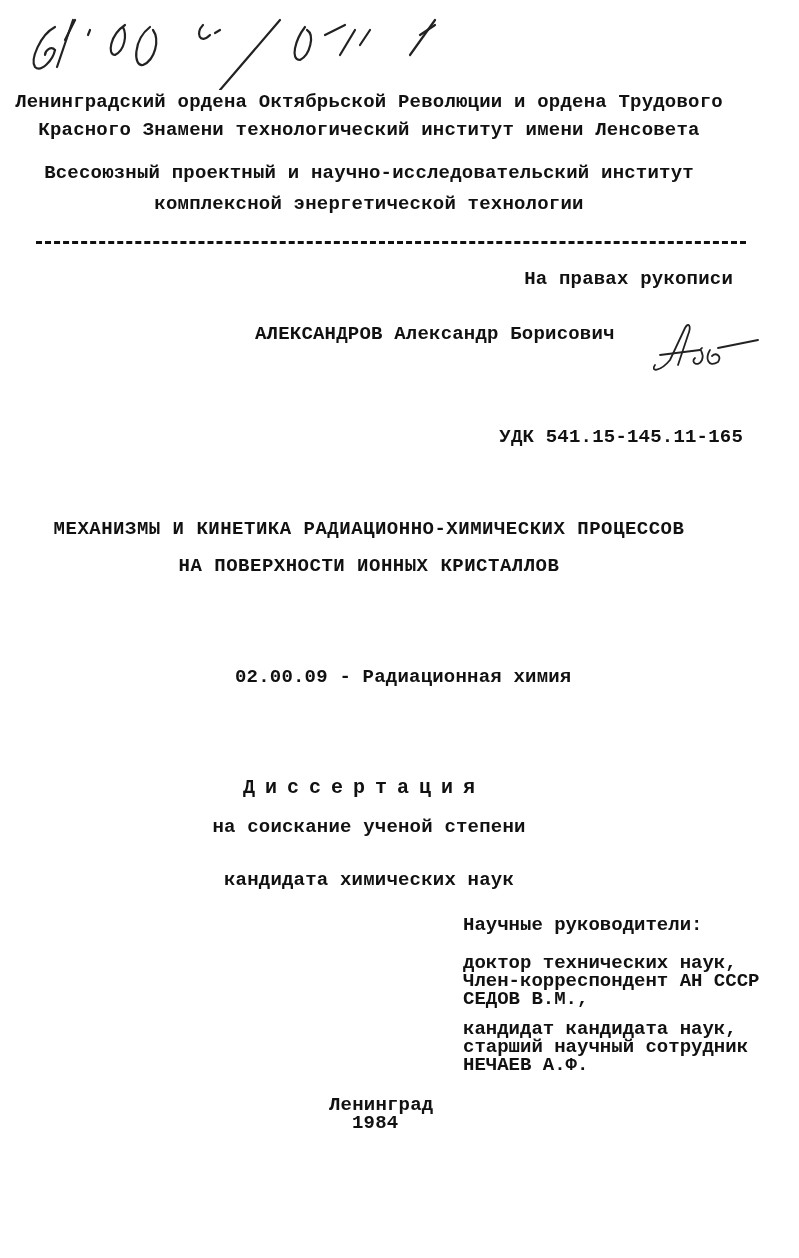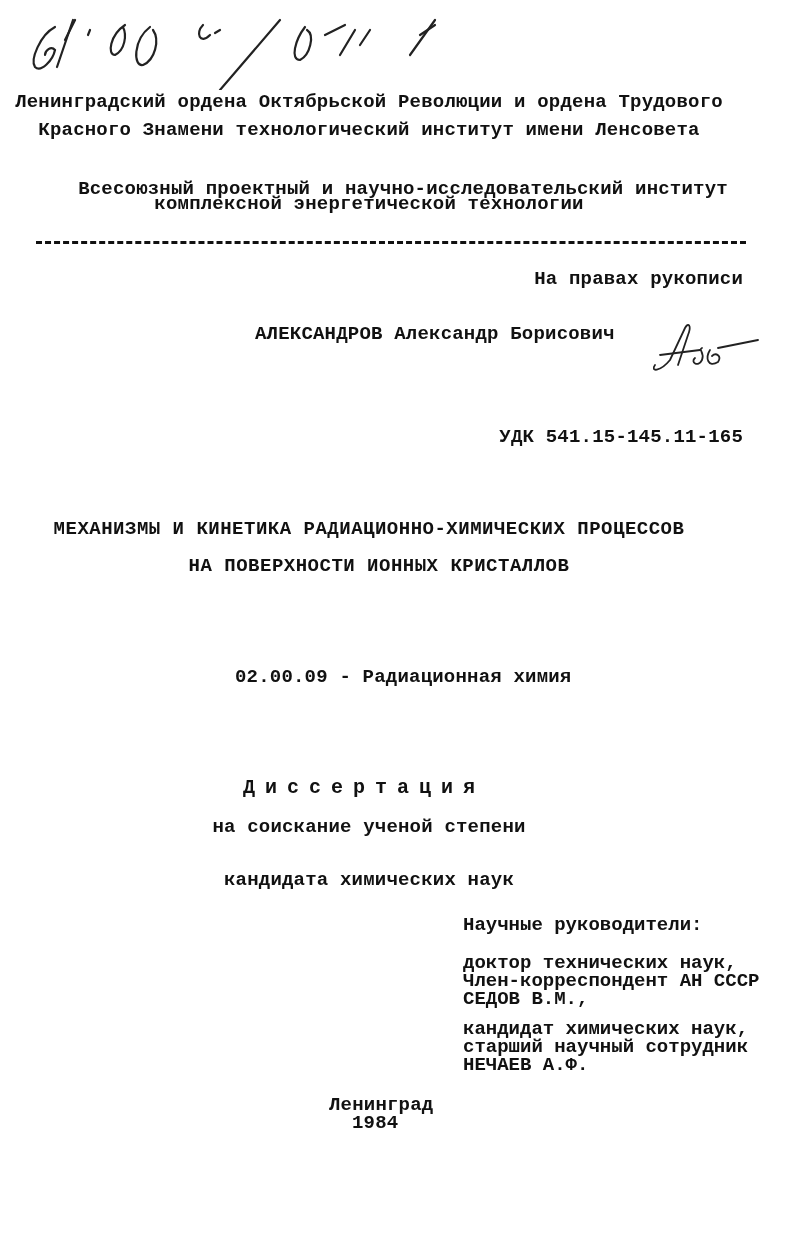--- a/index.html
+++ b/index.html
@@ -35,52 +35,52 @@
     <path d="M310 30 L330 20"></path>
       <path d="M340 25 L325 50"></path>
       <path d="M355 25 L345 40"></path>
     <path d="M420 15 L395 50"></path>
       <path d="M405 30 L420 20"></path>
   </g>
 </svg>
 
 <div class="t center" style="top:91px;">Ленинградский ордена Октябрьской Революции и ордена Трудового</div>
 <div class="t center" style="top:119px;">Красного Знамени технологический институт имени Ленсовета</div>
-<div class="t center" style="top:178px;padding-left:34px;">Всесоюзный проектный и научно-исследовательский институт</div>
+<div class="t center" style="top:162px;">Всесоюзный проектный и научно-исследовательский институт</div>
 <div class="t center" style="top:193px;">комплексной энергетической технологии</div>
 
 <div class="dash-line"></div>
 
-<div class="t" style="top:268px; right:56px;">На правах рукописи</div>
+<div class="t" style="top:268px; right:66px;">На правах рукописи</div>
 
 <div class="t" style="top:323px; left:215px;margin-left:40px;">АЛЕКСАНДРОВ Александр Борисович</div>
 
 <svg class="signature" viewBox="0 0 130 55">
   <g fill="none" stroke="#222" stroke-width="1.8" stroke-linecap="round">
     <path d="M15 45 C10 52 20 52 30 40 L45 8 C48 2 52 5 48 15 L38 45"></path>
     <path d="M20 35 L60 30"></path>
     <path d="M55 38 C50 42 58 48 62 40 C65 32 58 30 62 28"></path>
     <path d="M70 30 C65 38 68 48 78 42 C82 36 76 32 72 36"></path>
     <path d="M78 28 L118 20"></path>
   </g>
 </svg>
 
 <div class="t" style="top:426px; right:56px;">УДК 541.15-145.11-165</div>
 
 <div class="t center title" style="top:518px;">МЕХАНИЗМЫ И КИНЕТИКА РАДИАЦИОННО-ХИМИЧЕСКИХ ПРОЦЕССОВ</div>
-<div class="t center title" style="top:555px;margin-left:10px;">НА ПОВЕРХНОСТИ ИОННЫХ КРИСТАЛЛОВ</div>
+<div class="t center title" style="top:555px;">НА ПОВЕРХНОСТИ ИОННЫХ КРИСТАЛЛОВ</div>
 
 <div class="t" style="top:666px; left:235px;">02.00.09 - Радиационная химия</div>
 
 <div class="t center spaced" style="top:777px; left:-5px;">Диссертация</div>
 <div class="t center" style="top:816px;">на соискание ученой степени</div>
 <div class="t center" style="top:869px;">кандидата химических наук</div>
 
 <div class="adv" style="top:916px;">Научные руководители:</div>
 <div class="adv" style="top:954px;">доктор технических наук,</div>
 <div class="adv" style="top:972px;">Член-корреспондент АН СССР</div>
 <div class="adv" style="top:990px;">СЕДОВ В.М.,</div>
-<div class="adv" style="top:1020px;">кандидат химических наук,</div>
+<div class="adv" style="top:1020px;">кандидат кандидата наук,</div>
 <div class="adv" style="top:1038px;">старший научный сотрудник</div>
 <div class="adv" style="top:1056px;">НЕЧАЕВ А.Ф.</div>
 
 <div class="t" style="top:1094px; left:329px;">Ленинград</div>
 <div class="t" style="top:1112px; left:352px;">1984</div>
 
 </body></html>

